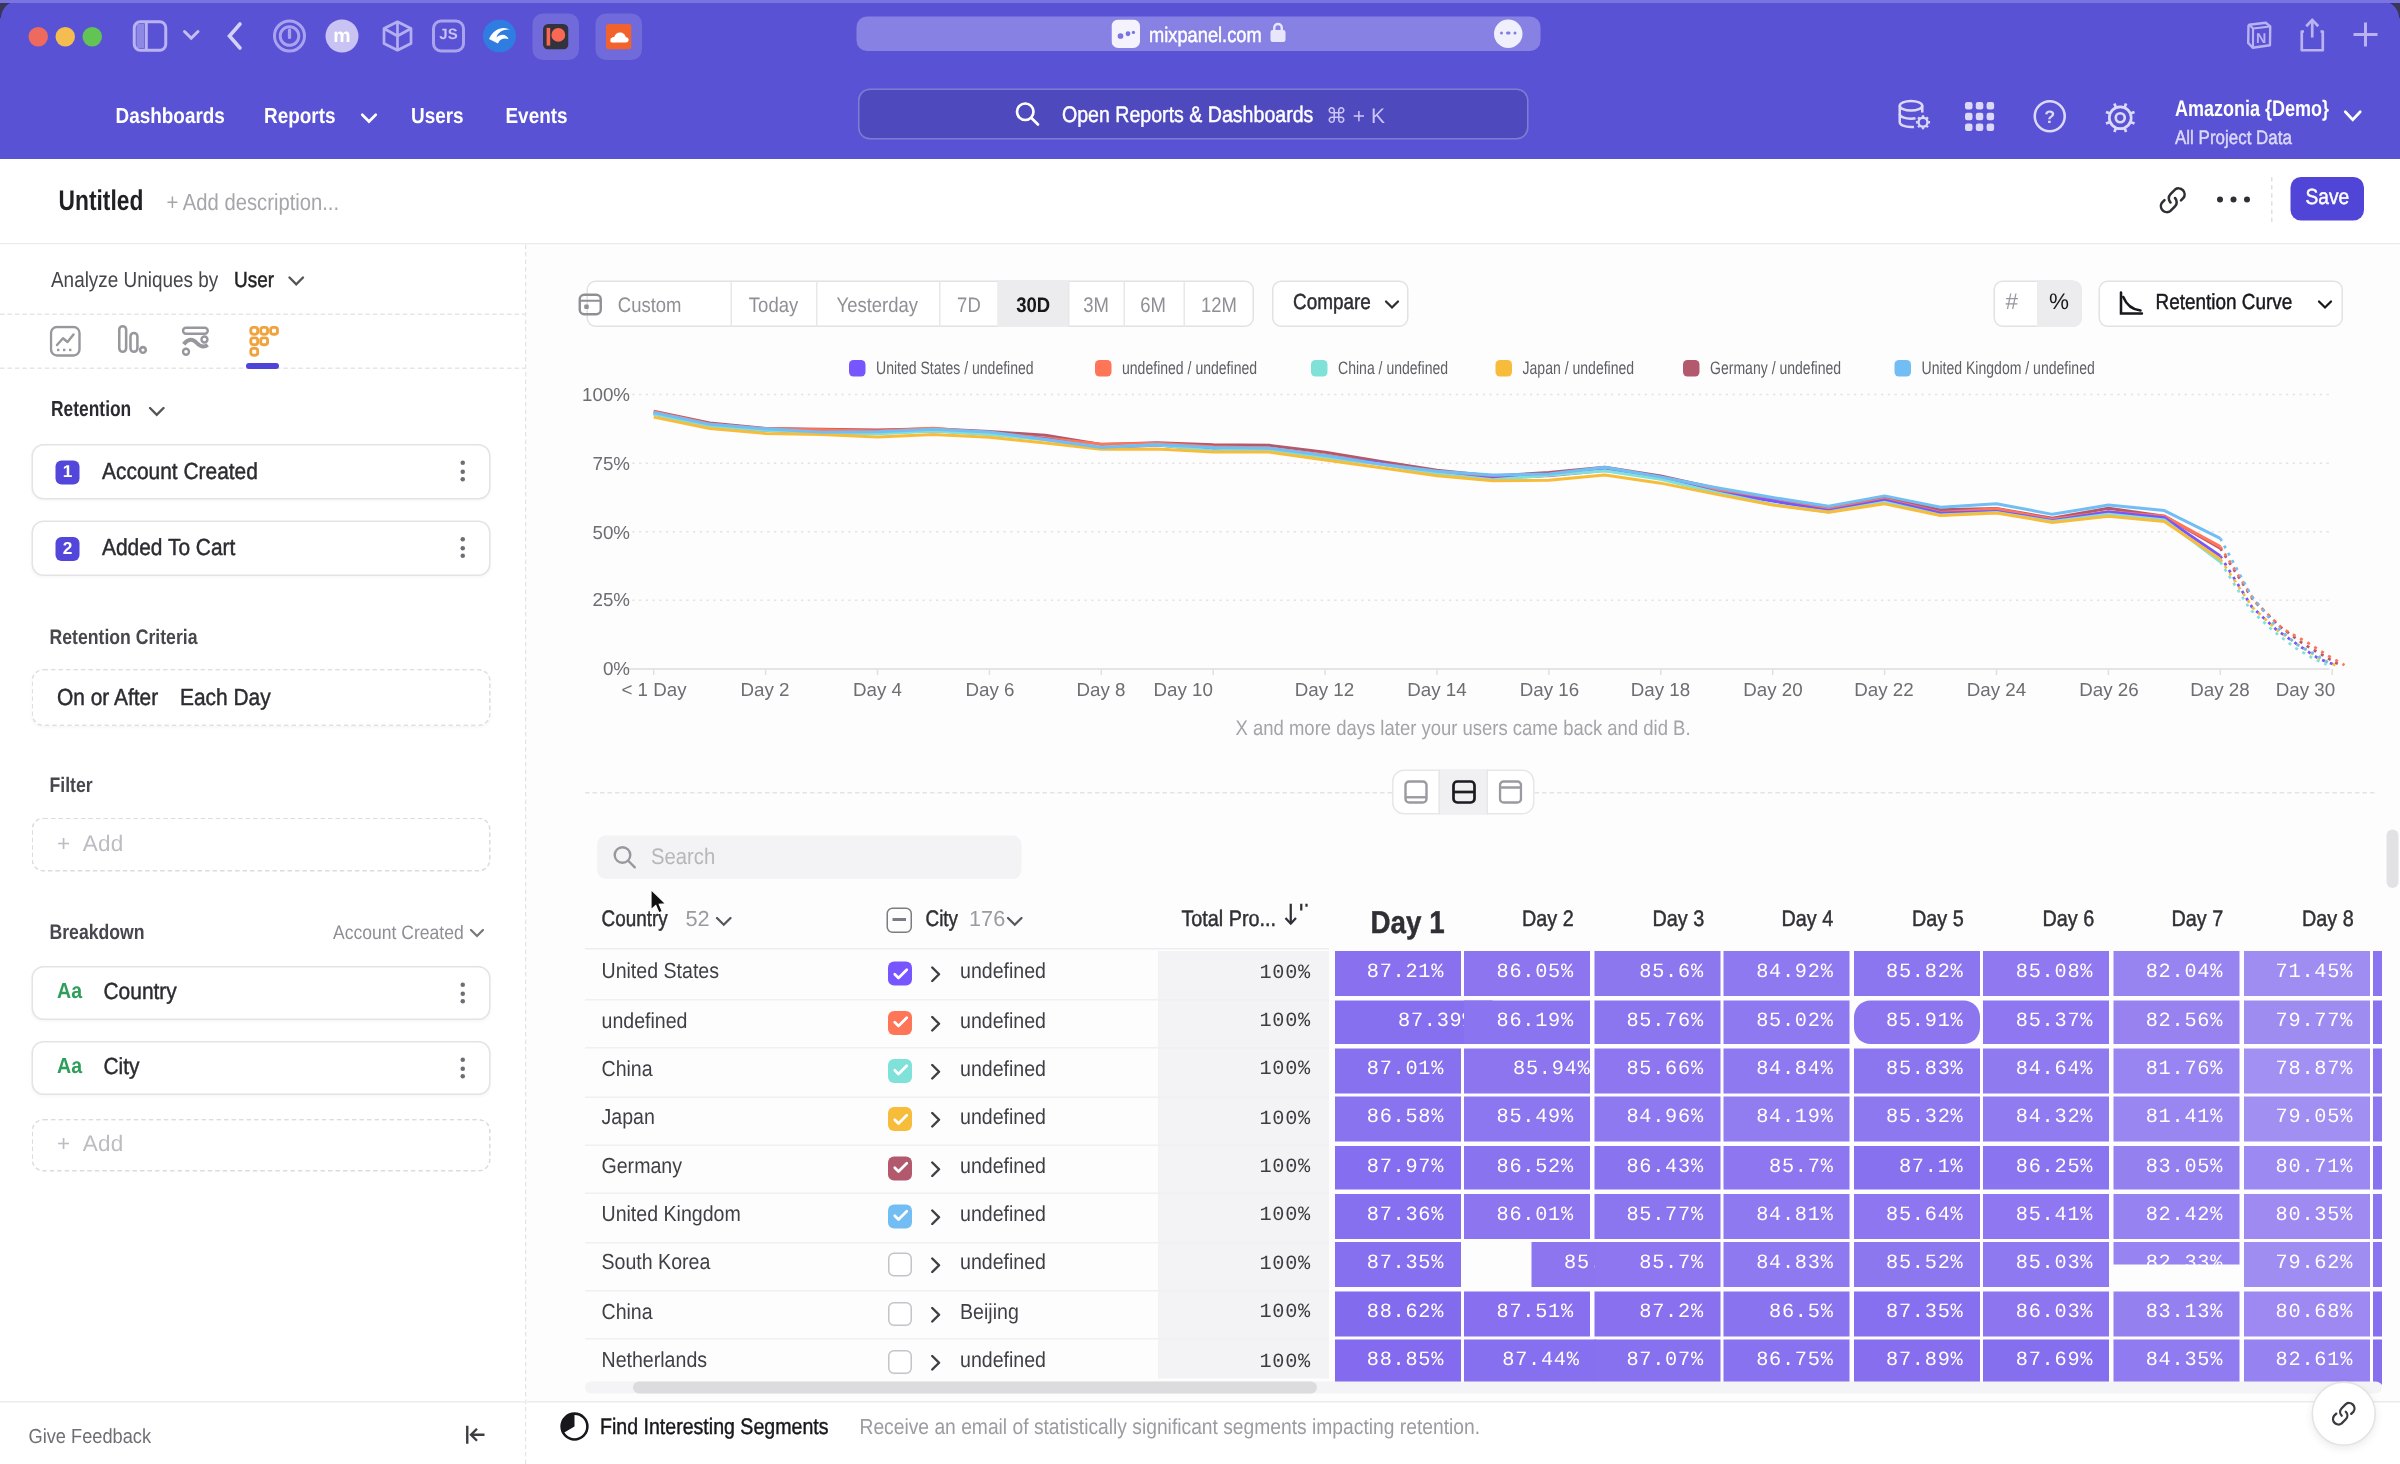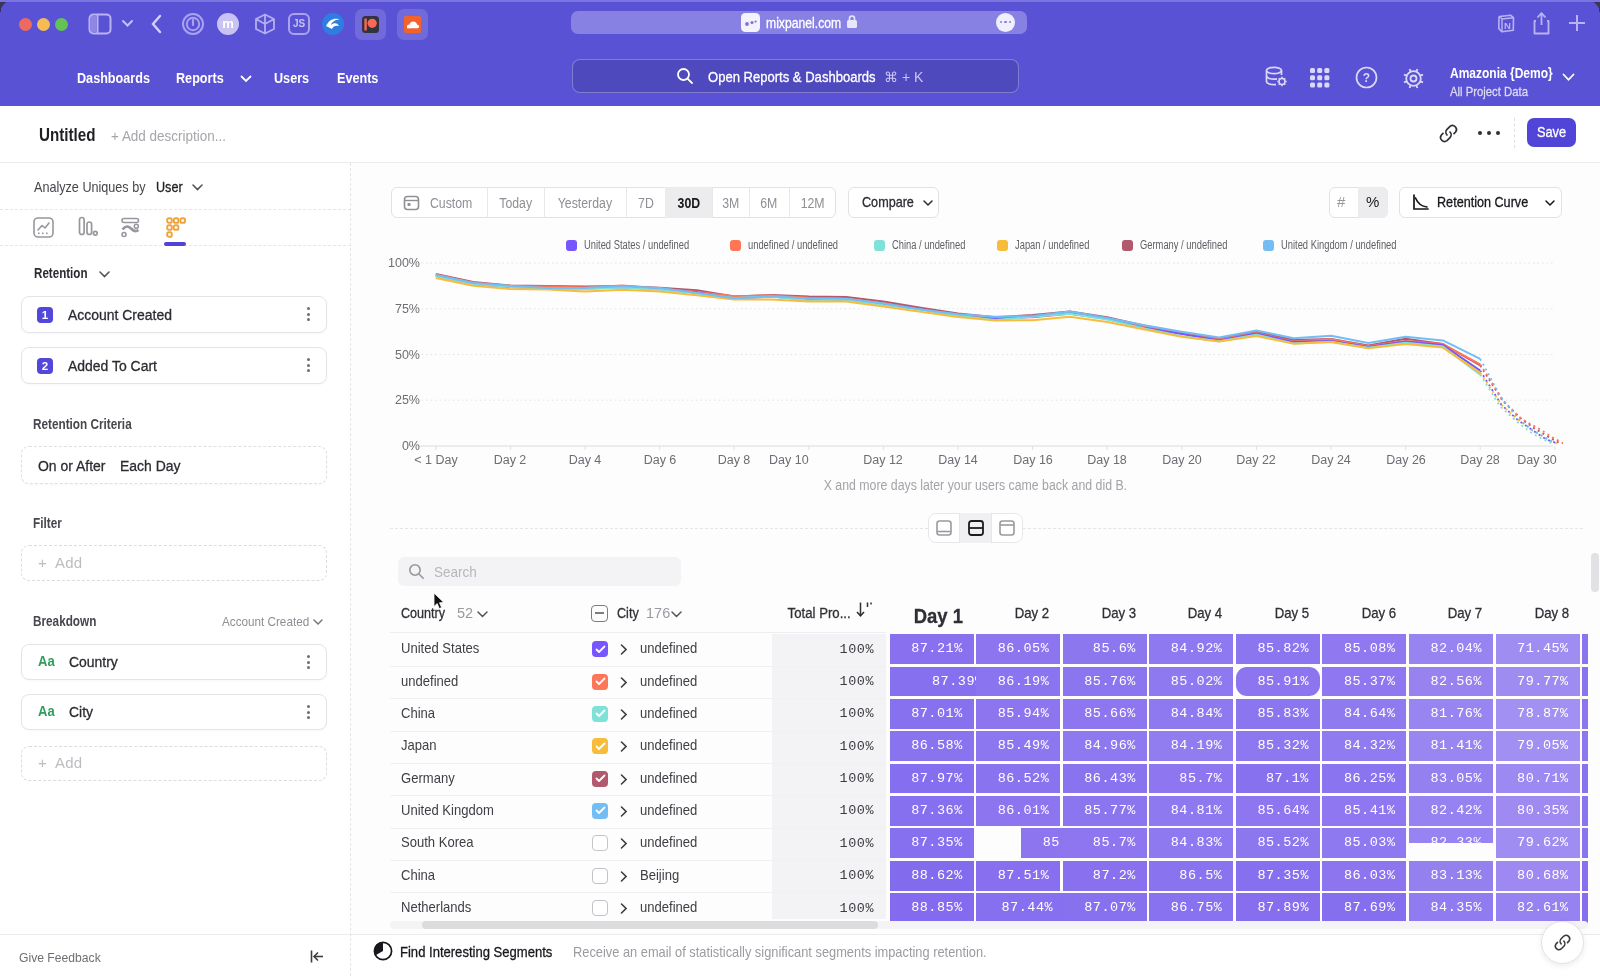--- a/index.html
+++ b/index.html
@@ -282,21 +282,21 @@
 <div class="abs" style="left:38px;top:754px;font-size:15px;color:#bcbcc2;">+&nbsp;&nbsp;<span style="letter-spacing:0.2px;">Add</span></div>
 <div class="abs" style="left:0;top:934px;width:351px;border-top:1px solid #ececec;"></div>
 <div class="abs" style="left:19px;top:950px;font-size:13.5px;color:#6e6e74;"><span class="sx90">Give Feedback</span></div>
 <svg class="abs" style="left:310px;top:950px;" width="14" height="13" viewBox="0 0 14 13">
     <line x1="1.5" y1="0.5" x2="1.5" y2="12.5" stroke="#3c3c42" stroke-width="1.6"></line>
     <line x1="4" y1="6.5" x2="13" y2="6.5" stroke="#3c3c42" stroke-width="1.6"></line>
     <path d="M8 2.5 L4 6.5 L8 10.5" fill="none" stroke="#3c3c42" stroke-width="1.6"></path>
   </svg>
 <div id="main" class="abs"></div>
 <div class="abs btn" style="left:391px;top:187px;width:445px;height:31px;"></div>
-<div class="abs" style="left:391px;top:187px;width:96px;height:31px;">
+<div class="abs" style="left:373px;top:187px;width:96px;height:31px;">
     <div class="seglbl">
       <svg width="17" height="17" viewBox="0 0 17 17" style="margin-right:7px;">
         <rect x="1.5" y="2.5" width="14" height="13" rx="3" fill="none" stroke="#8f8f95" stroke-width="1.6"></rect>
         <line x1="1.5" y1="6.5" x2="15.5" y2="6.5" stroke="#8f8f95" stroke-width="1.4"></line>
         <rect x="4.5" y="9" width="3" height="3" rx="0.8" fill="#8f8f95"></rect>
       </svg>
       <span class="cx">Custom</span>
     </div>
   </div>
 <div class="abs" style="left:487px;top:187px;width:1px;height:31px;background:#e8e8ea;"></div>
@@ -523,21 +523,21 @@
 <svg class="abs" style="left:594.5px;top:709.4px;" width="11" height="9" viewBox="0 0 11 9">
     <path d="M1.5 4.5 L4 7 L9.5 1.5" fill="none" stroke="#fff" stroke-width="1.8" stroke-linecap="round" stroke-linejoin="round"></path>
   </svg>
 <svg class="abs" style="left:620px;top:708.9px;" width="7" height="11" viewBox="0 0 7 11">
     <path d="M1.5 1 L6 5.5 L1.5 10" fill="none" stroke="#3f3f45" stroke-width="1.6" stroke-linecap="round"></path>
   </svg>
 <div class="abs" style="left:640px;top:704.9px;font-size:14.5px;color:#3f3f45;"><span class="sx90">undefined</span></div>
 <div class="abs mono" style="left:720px;top:706.4px;width:154px;text-align:right;font-size:13.5px;color:#3c3c42;letter-spacing:0.5px;">100%</div>
 <div class="abs" style="left:390px;top:698.1px;width:496px;border-top:1px solid #f0f0f2;"></div>
 <div class="abs mono" style="left:889.6px;top:698.9px;width:84.2px;height:29.9px;background:rgb(136,113,239);color:#fff;font-size:13.5px;letter-spacing:0.5px;text-align:right;line-height:29.9px;padding-right:11px;">87.01%</div>
-<div class="abs mono" style="left:976.1px;top:698.9px;width:84.2px;height:29.9px;background:rgb(140,117,239);color:#fff;font-size:13.5px;letter-spacing:0.5px;text-align:right;line-height:29.9px;padding-right:11px;">85.94%</div>
+<div class="abs mono" style="left:976.1px;top:698.9px;width:84.2px;height:29.9px;background:rgb(140,117,239);color:#fff;font-size:13.5px;letter-spacing:0.5px;text-align:right;line-height:29.9px;">85.94%</div>
 <div class="abs mono" style="left:1062.7px;top:698.9px;width:84.2px;height:29.9px;background:rgb(141,118,239);color:#fff;font-size:13.5px;letter-spacing:0.5px;text-align:right;line-height:29.9px;padding-right:11px;">85.66%</div>
 <div class="abs mono" style="left:1149.2px;top:698.9px;width:84.2px;height:29.9px;background:rgb(143,121,240);color:#fff;font-size:13.5px;letter-spacing:0.5px;text-align:right;line-height:29.9px;padding-right:11px;">84.84%</div>
 <div class="abs mono" style="left:1235.8px;top:698.9px;width:84.2px;height:29.9px;background:rgb(140,118,239);color:#fff;font-size:13.5px;letter-spacing:0.5px;text-align:right;line-height:29.9px;padding-right:11px;">85.83%</div>
 <div class="abs mono" style="left:1322.3px;top:698.9px;width:84.2px;height:29.9px;background:rgb(144,122,240);color:#fff;font-size:13.5px;letter-spacing:0.5px;text-align:right;line-height:29.9px;padding-right:11px;">84.64%</div>
 <div class="abs mono" style="left:1408.9px;top:698.9px;width:84.2px;height:29.9px;background:rgb(153,133,241);color:#fff;font-size:13.5px;letter-spacing:0.5px;text-align:right;line-height:29.9px;padding-right:11px;">81.76%</div>
 <div class="abs mono" style="left:1495.5px;top:698.9px;width:84.2px;height:29.9px;background:rgb(162,144,242);color:#fff;font-size:13.5px;letter-spacing:0.5px;text-align:right;line-height:29.9px;padding-right:11px;">78.87%</div>
 <div class="abs" style="left:1582.0px;top:698.9px;width:6.0px;height:29.9px;background:rgb(140,117,239);"></div>
 <div class="abs" style="left:401px;top:737.2px;font-size:14.5px;color:#3f3f45;"><span class="sx90">Japan</span></div>
 <div class="abs" style="left:592px;top:738.2px;width:16px;height:16px;border-radius:4px;background:#F8BC3B;"></div>
 <svg class="abs" style="left:594.5px;top:741.7px;" width="11" height="9" viewBox="0 0 11 9">

